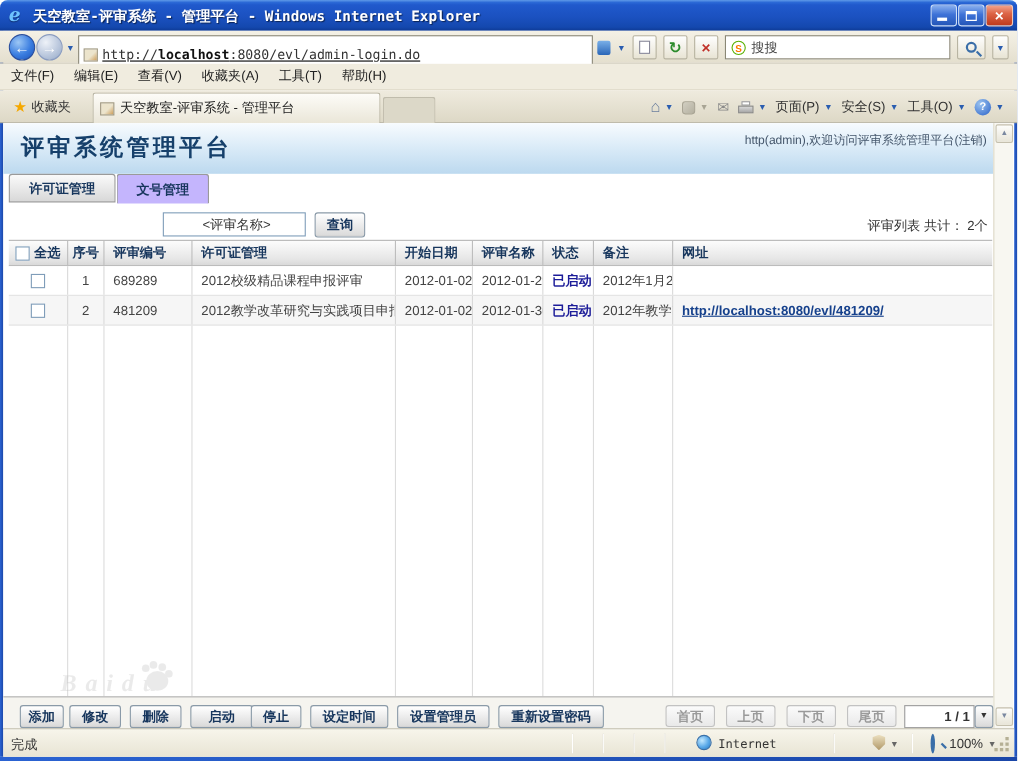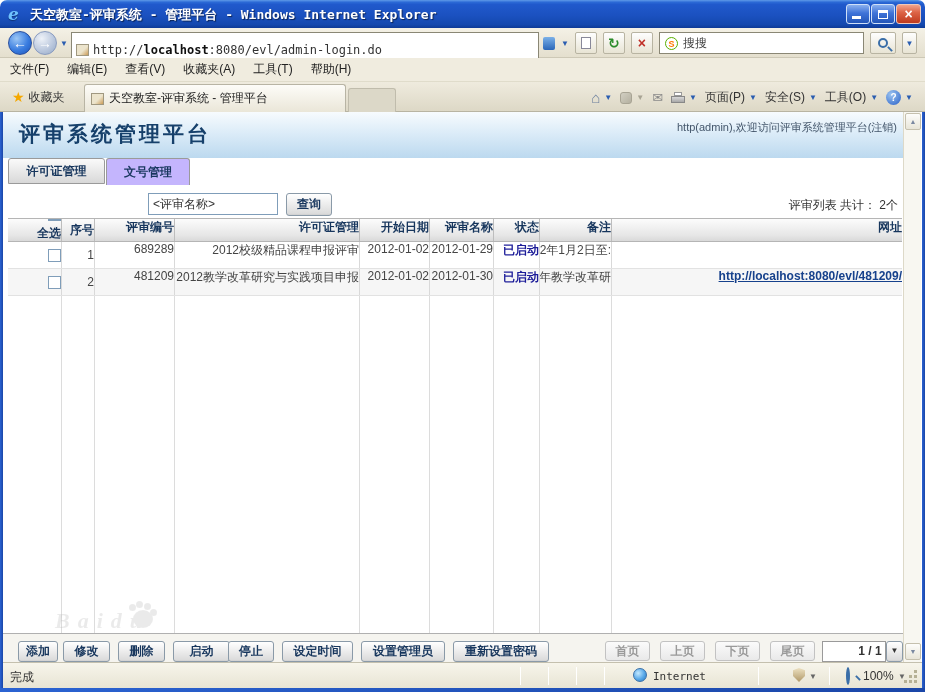--- a/index.html
+++ b/index.html
@@ -24,21 +24,21 @@
 
   
   .addrbar { position:absolute; left:0; top:28px; width:925px; height:30px;
     background:linear-gradient(180deg,#f4f1e6,#e4dfce); border-bottom:1px solid #cdc8b6; }
   .navcircle { position:absolute; top:3px; width:24px; height:24px; border-radius:50%; color:#fff;
     text-align:center; line-height:22px; font-size:14px; font-weight:bold; }
   .nav-back { background:radial-gradient(circle at 35% 30%,#9cc7f5,#3a7de0 55%,#1b52b8); border:1px solid #2a4f9e; }
   .nav-fwd  { background:radial-gradient(circle at 35% 30%,#eef2f8,#bcc9de 55%,#94a8c6); border:1px solid #8a9cc0; }
   .mini-arrow { font-size:8px; color:#2a5db0; }
   .addr-field { position:absolute; left:71px; top:4px; width:468px; height:22px; background:#fff;
-    border:1px solid #8a8775; display:flex; align-items:center; padding:17px 4px; gap:4px; overflow:hidden; }
+    border:1px solid #8a8775; display:flex; align-items:center; padding:17px 4px; gap:4px; overflow:hidden;text-decoration:underline; }
   .url { font-family:"DejaVu Sans Mono","Liberation Mono",monospace; font-size:12px; color:#333; white-space:nowrap; }
   .url b { color:#111; }
   .mini-fav { width:13px; height:12px; border:1px solid #a09880; background:linear-gradient(135deg,#ece4cc 55%,#cc9c58); }
   .addr-right { position:absolute; left:543px; right:8px; top:3px; height:24px; display:flex; align-items:center; gap:6px; }
   .tbtn { height:22px; min-width:22px; border:1px solid #b8b4a2; border-radius:2px;
     background:linear-gradient(#fefefe,#e8e4d4); display:flex; align-items:center; justify-content:center; }
   .searchbox { flex:1; height:22px; background:#fff; border:1px solid #8a8775; display:flex; align-items:center; padding:0 5px; gap:5px; }
   .soso { width:13px; height:13px; border-radius:50%; border:1px solid #58b000; color:#ff7800; font-weight:bold; font-size:9px; text-align:center; line-height:12px; background:#fff; }
   .search-input { border:none; outline:none; flex:1; font-size:12px; color:#444; font-family:inherit; background:transparent; }
   .magnifier { position:relative; width:10px; height:10px; border:2px solid #3a6ea8; border-radius:50%; }
@@ -83,22 +83,22 @@
   .finput { position:absolute; top:193px; height:22px; border:1px solid #7f9db9; background:#fff;
     font-size:12px; color:#333; padding-left:4px; font-family:inherit; }
   .xpbtn { border:1px solid #8a9aa8; border-radius:3px; color:#17365d; font-weight:bold; font-size:12px;
     background:linear-gradient(180deg,#ffffff,#f0f0f0 40%,#dcdcdc 92%,#cfcfcf); text-align:center; }
   .summary { position:absolute; left:740px; top:197px; width:158px; text-align:right; color:#333; }
 
   
   .thead { position:absolute; left:8px; top:218px; width:894px; height:24px; display:flex;
     background:linear-gradient(180deg,#fcfcfc,#e6e6e6 75%,#d9d9d9); border-top:1px solid #b5b5b5; border-bottom:1px solid #b5b5b5; }
   .trow { position:absolute; left:8px; width:894px; height:27px; display:flex; border-bottom:1px solid #e2e2e2; background:#fff; }
-  .c { height:100%; display:flex; align-items:flex-end; padding-left:8px; border-right:1px solid #d9d9d9;
-       overflow:hidden; white-space:nowrap; color:#444;flex-direction:column; }
+  .c { height:100%; display:flex; align-items:center; padding-left:8px; border-right:1px solid #d9d9d9;
+       overflow:hidden; white-space:nowrap; color:#444; }
   .thead .c { border-right:1px solid #bdbdbd; font-weight:bold; color:#17365d; }
   .c.center { justify-content:center; padding-left:0; }
   .col-sel{width:54px}.col-seq{width:33px}.col-no{width:80px}.col-name{width:185px}
   .col-sd{width:70px}.col-ed{width:64px}.col-st{width:46px}.col-rm{width:72px}
   .col-url{flex:1; border-right:none !important;}
   .cb { width:13px; height:13px; background:#fff; border:1px solid #7f9db9; display:inline-block; }
   .status-started { font-weight:bold; color:#1c1c99; }
   .lnk { font-weight:bold; color:#16418c; text-decoration:underline; }
   .egrid { position:absolute; left:8px; top:296px; width:894px; height:337px; display:flex; }
   .egrid .gc { height:100%; border-right:1px solid #dcdcdc; }
@@ -251,21 +251,21 @@
     <span class="sbtn" style="top:531px"><span>▼</span></span>
   </div>
 
   <div class="ptab inactive" style="left:8px;width:97px">
       <span>许可证管理</span>
     </div>
   <div class="ptab active" style="left:106px;width:84px">
       <span>文号管理</span>
     </div>
 
-  <input class="finput" style="left: 148px; width: 130px;" value="&lt;评审名称&gt;">
+  <input class="finput" style="left: 148px; width: 130px; text-align: center;" value="&lt;评审名称&gt;">
   <button class="xpbtn abs" style="left:286px;top:193px;width:46px;height:23px">查询</button>
   <span class="summary">评审列表 共计： 2个</span>
 
   <div class="thead">
     <div class="c col-sel center" style="gap:4px">
       <span class="cb"></span>
       <span>全选</span>
     </div>
     <div class="c col-seq center">序号</div>
     <div class="c col-no">评审编号</div>

